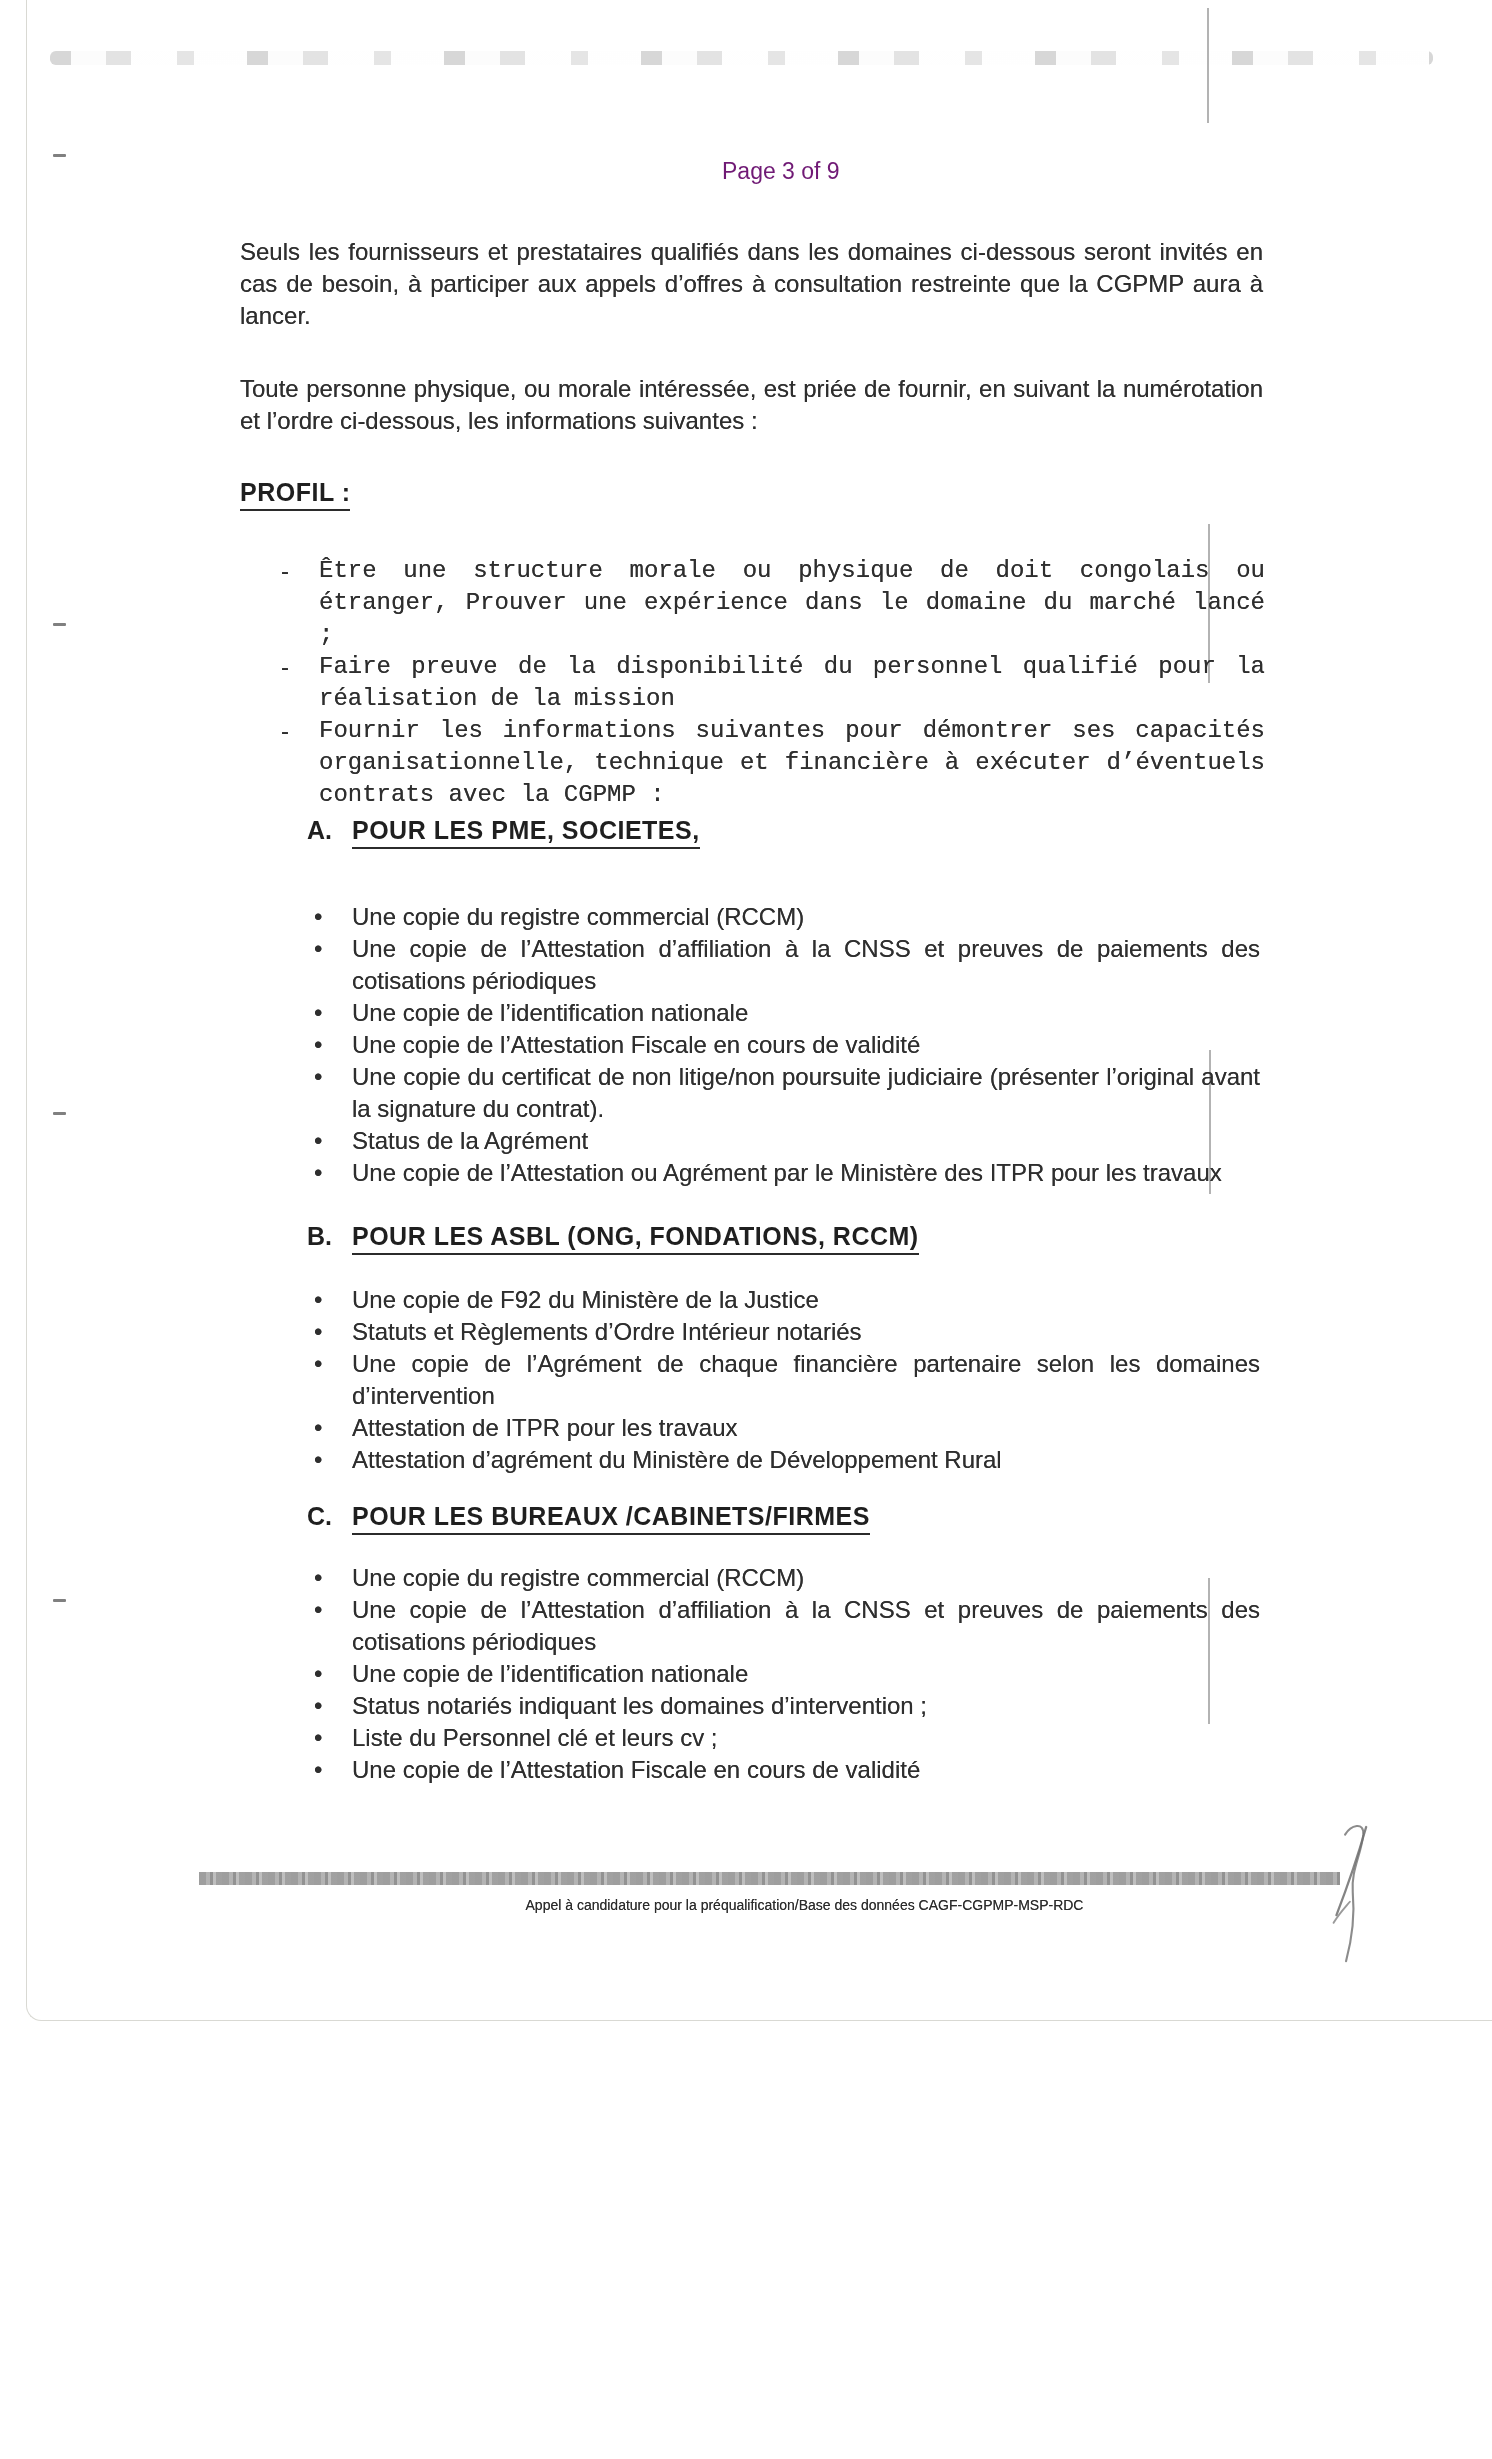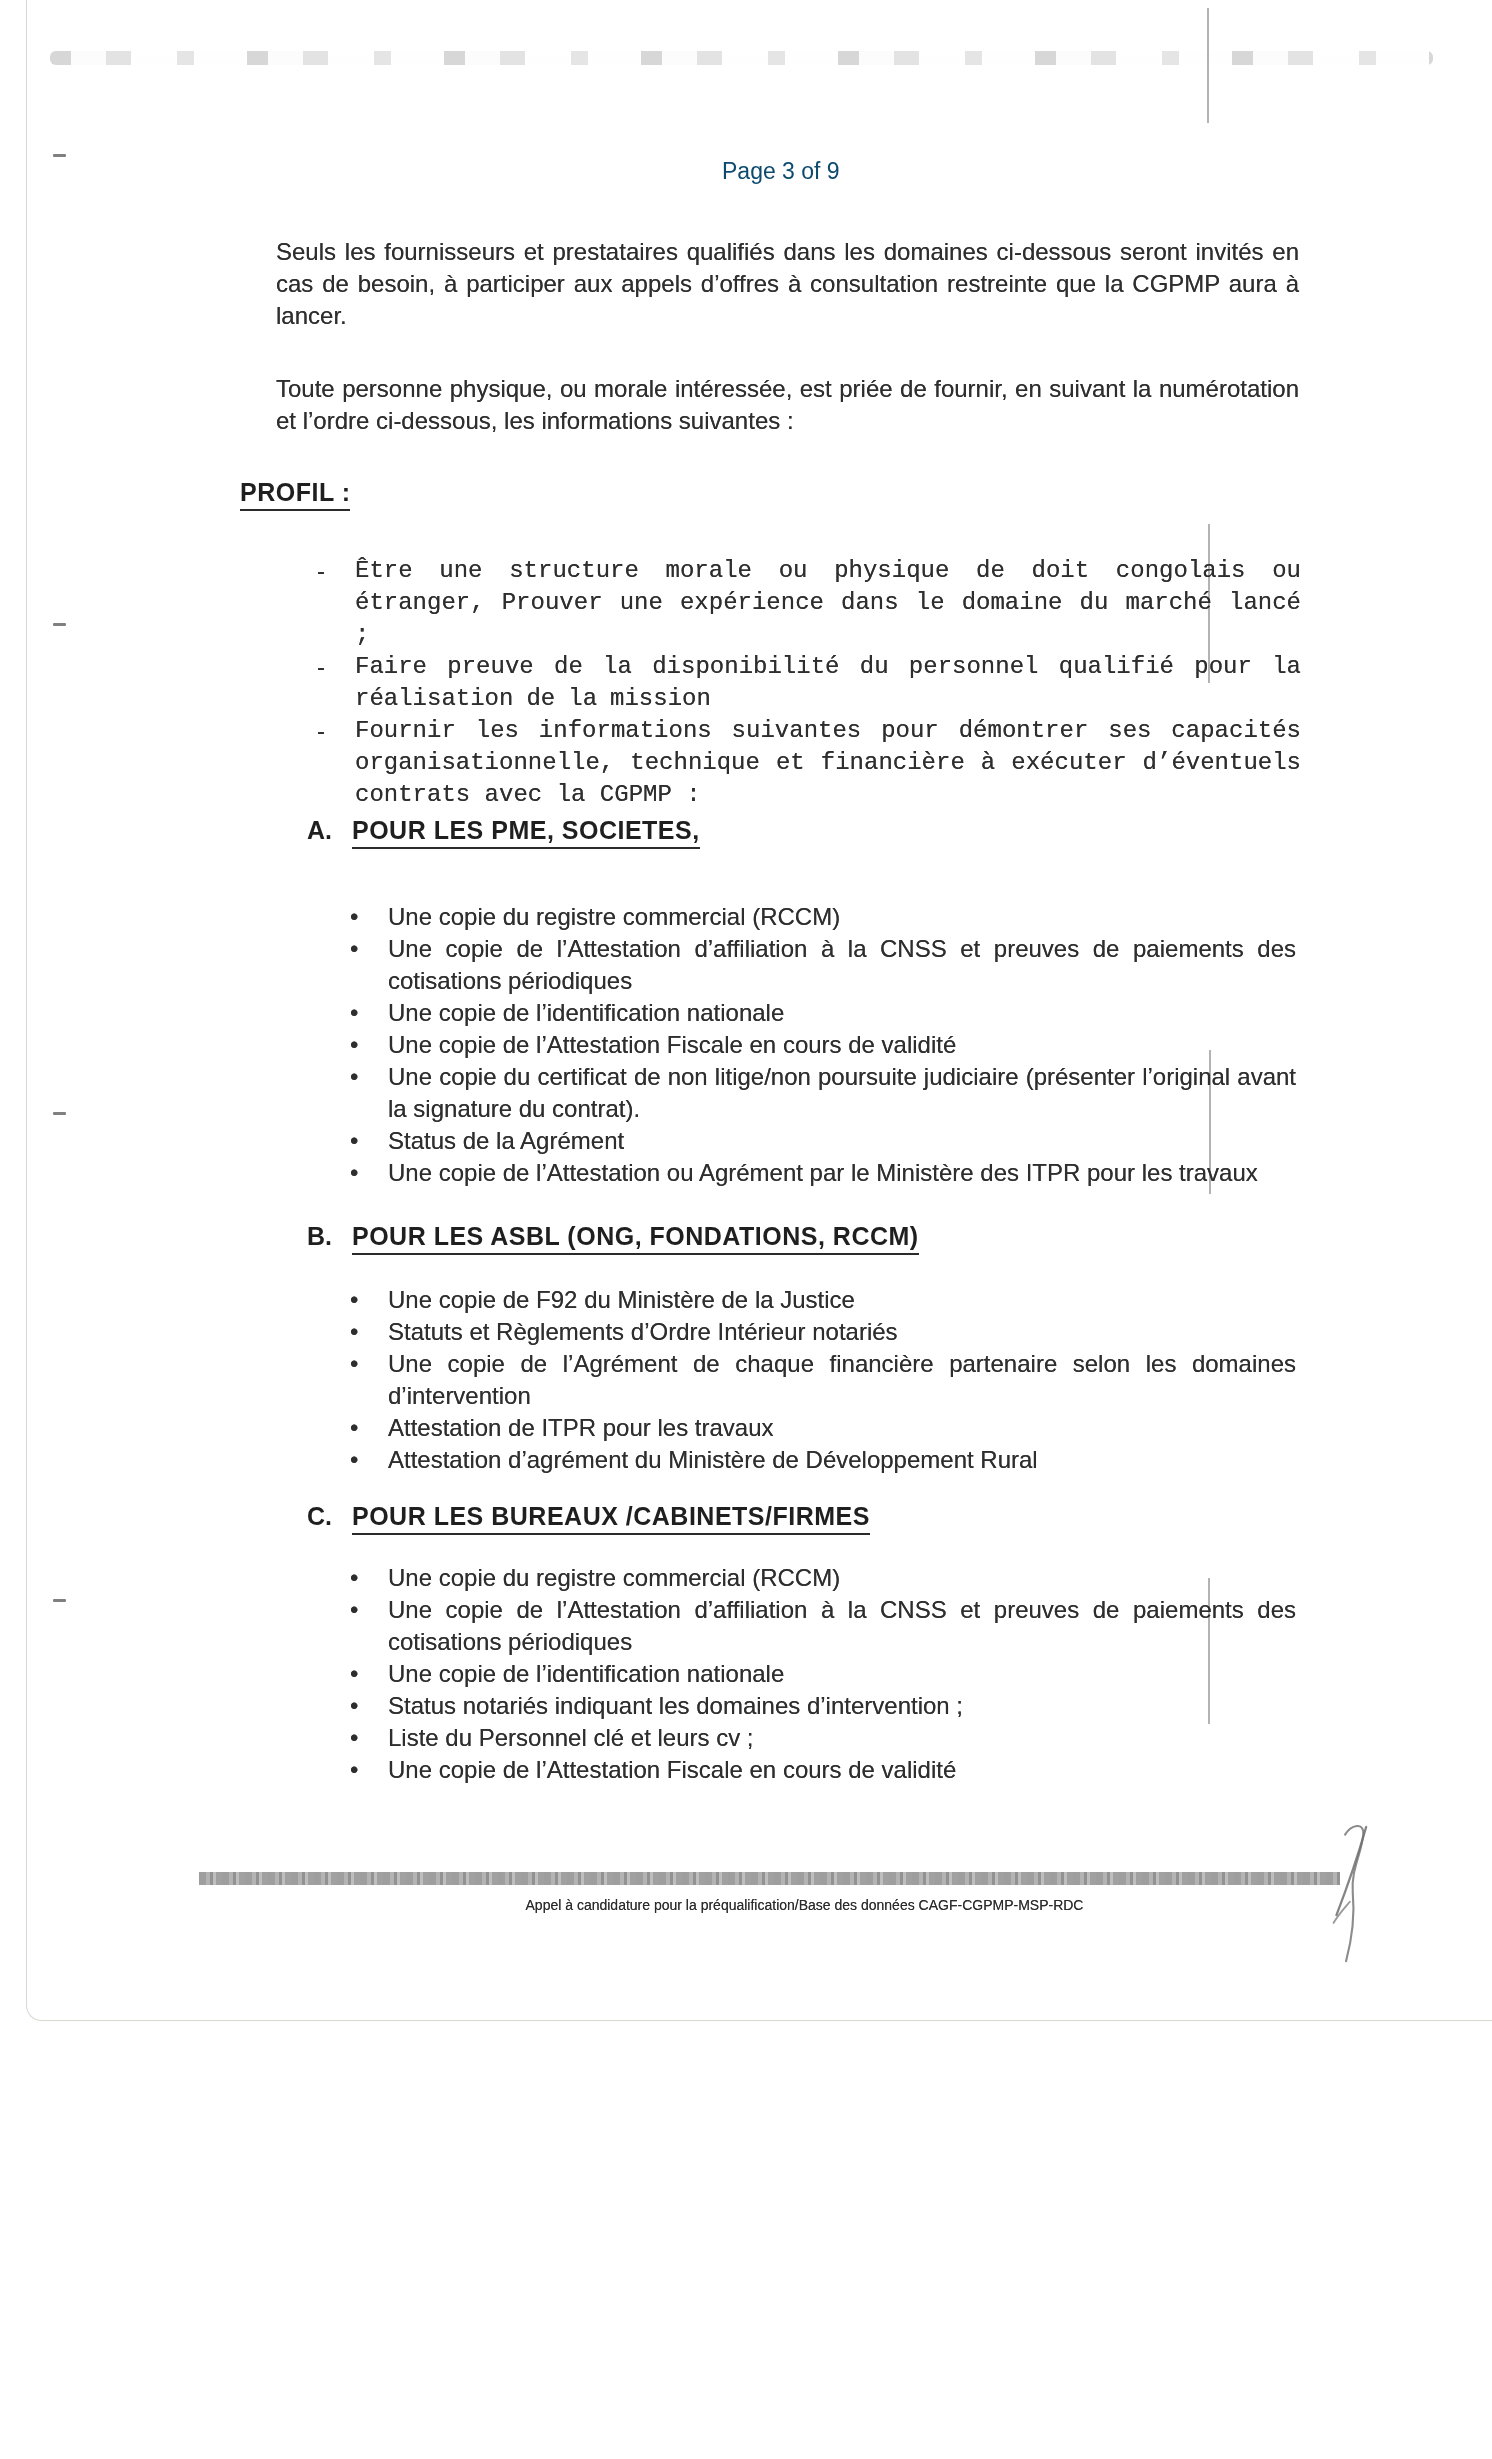--- a/index.html
+++ b/index.html
@@ -30,23 +30,23 @@
       rgba(140,140,140,.32) 56px 81px,
       rgba(225,225,225,.05) 81px 127px,
       rgba(130,130,130,.28) 127px 144px,
       rgba(235,235,235,.04) 144px 197px);
     border-radius:5.8px;
     filter:blur(0.4px);
     opacity:.75;
   }
   .crease{width:1.9px;background:#9a9a9a;opacity:.75;}
   .margin-dash{width:13.4px;height:2.9px;background:#4a4a4a;opacity:.7;border-radius:1px;}
-  .body-text{font-size:24px;line-height:32px;text-shadow:0 0 0.6px rgba(45,45,45,.75);margin-left:36px;}
+  .body-text{font-size:24px;line-height:32px;text-shadow:0 0 0.6px rgba(45,45,45,.75);}
   .just{text-align:justify;}
-  .page-num{top:158px;left:722px;font-size:23px;color:#0c4a6e;}
+  .page-num{top:158px;left:722px;font-size:23px;color:#701a75;}
   .para1{top:236px;left:240px;width:1023px;}
   .para2{top:373px;left:240px;width:1023px;}
   .profil-head{top:478px;left:240px;font-size:25px;font-weight:700;color:#1f1f1f;letter-spacing:0.5px;}
   .underlined{border-bottom:2.4px solid #2b2b2b;padding-bottom:1.9px;display:inline-block;}
   .list{display:block;}
   .dash-list{top:555px;left:281px;width:985px;}
   .item{display:flex;align-items:flex-start;}
   .marker{flex:none;width:38px;}
   .dash-list .itext{width:946px;font-family:Liberation Mono, monospace;}
   .dot-list .itext{width:908px;}

